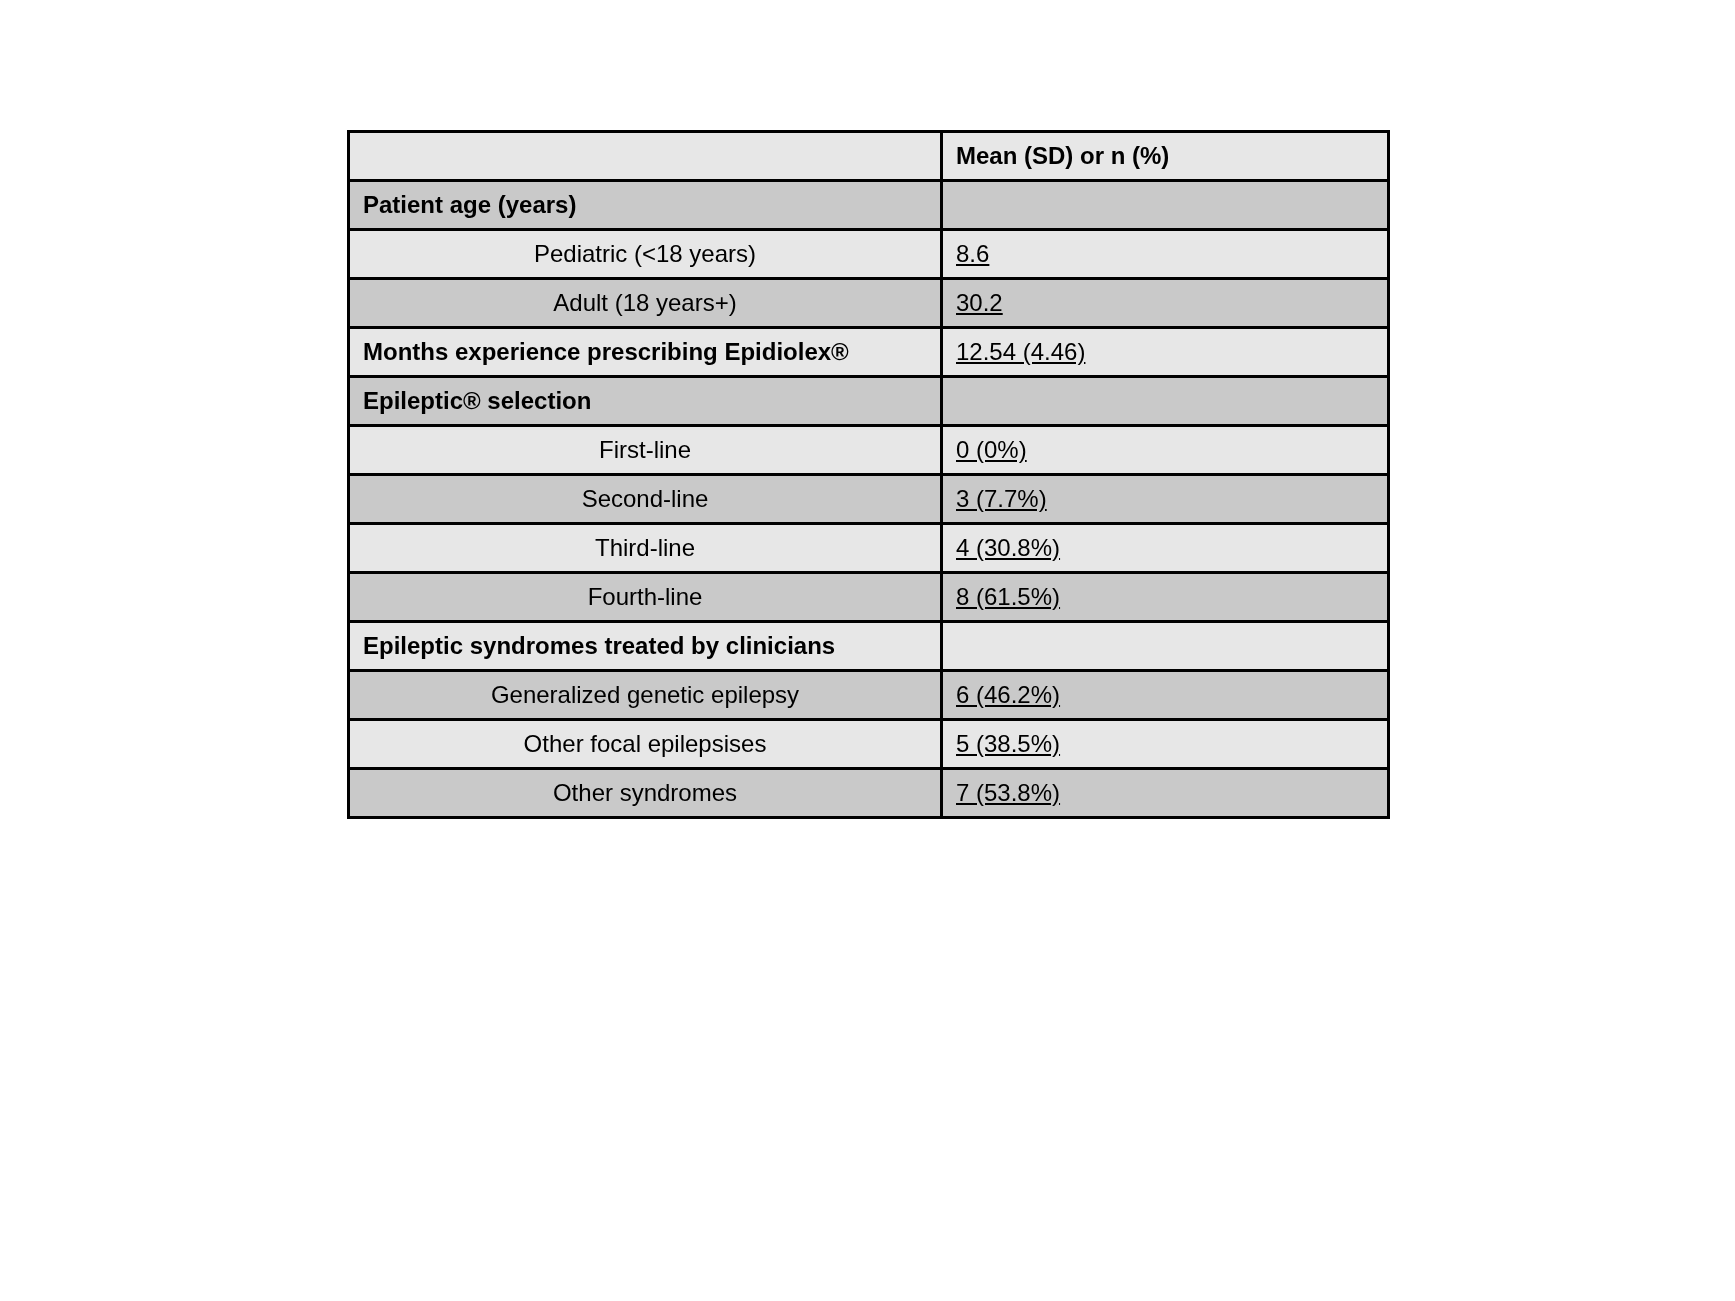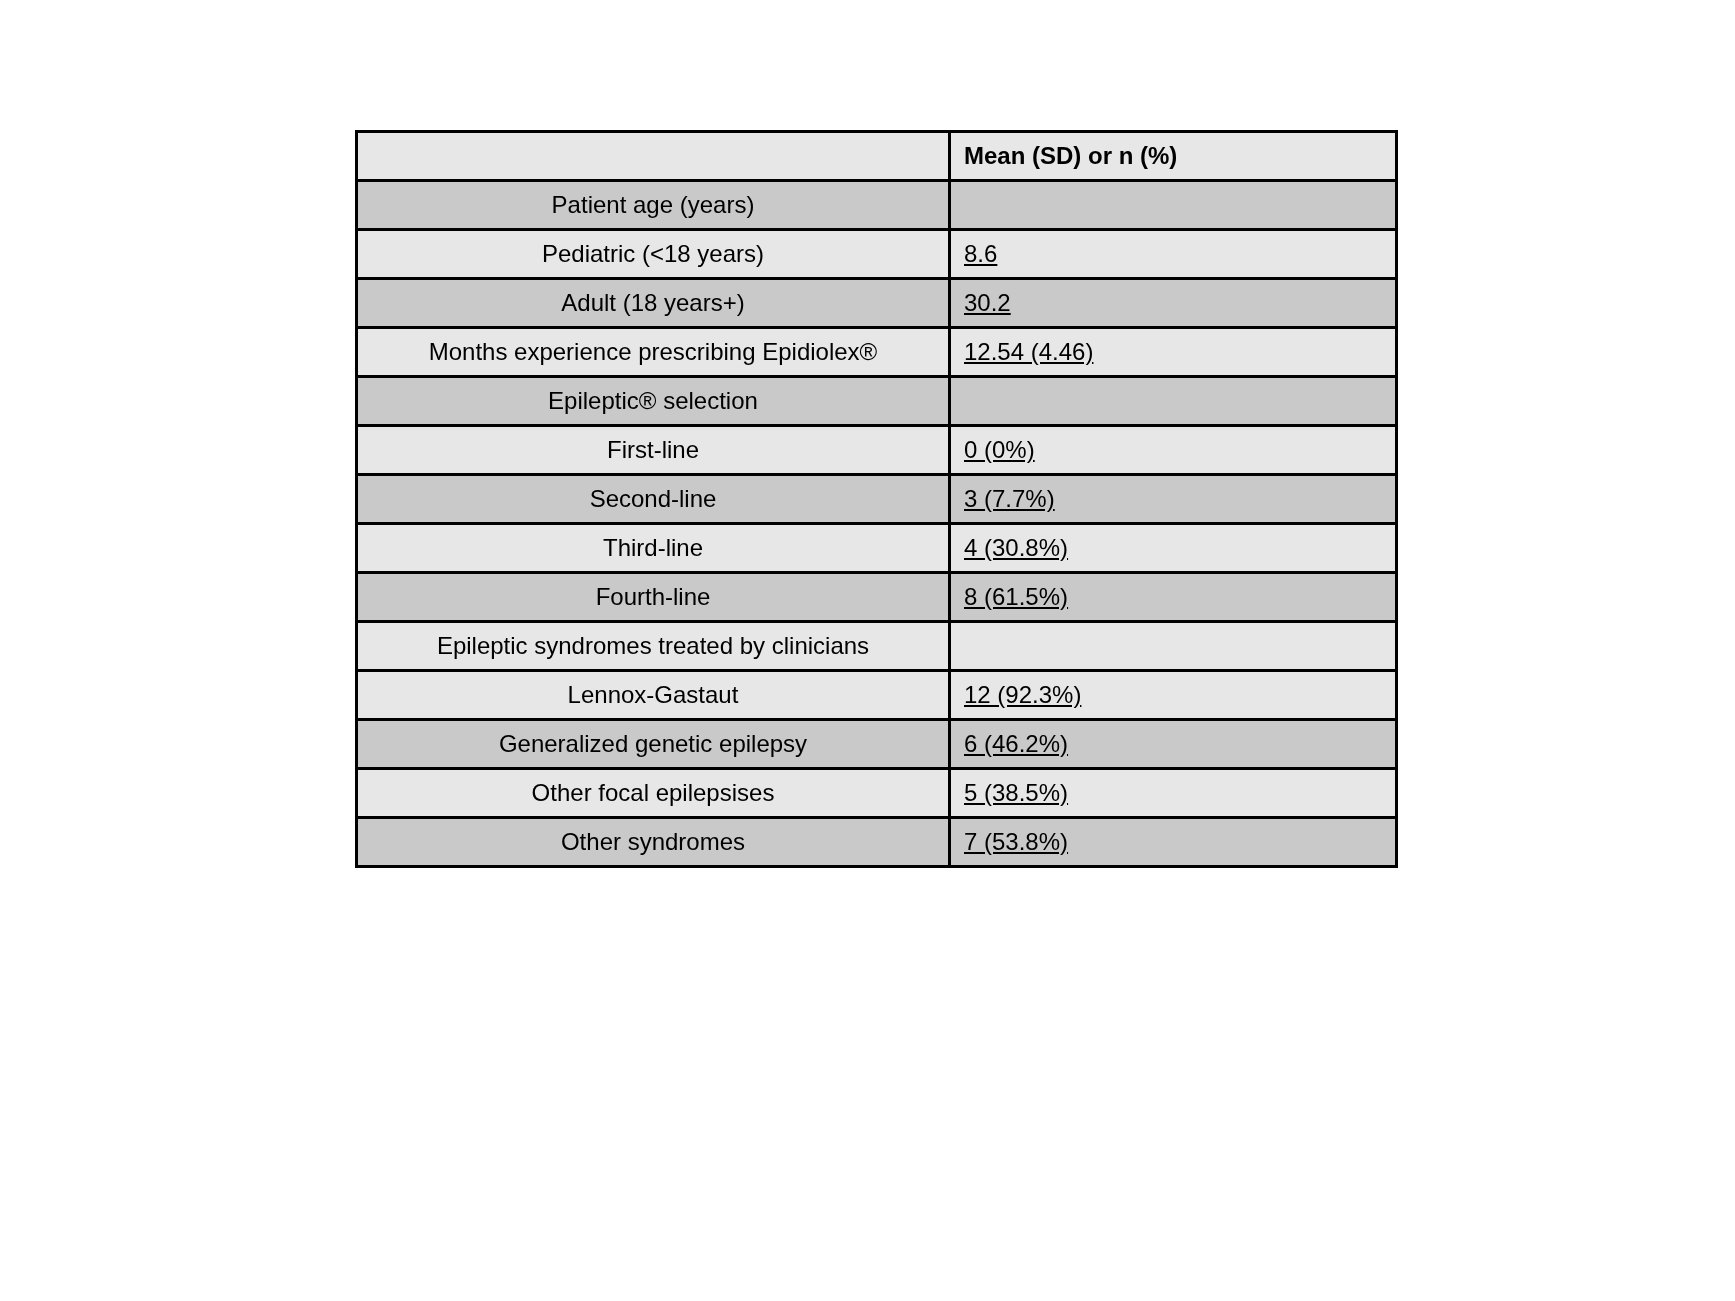--- a/index.html
+++ b/index.html
@@ -16,38 +16,37 @@
   }
   .summary-table {
     position: absolute;
     left: 347px;
     top: 130px;
     width: 1040px;
     border-collapse: collapse;
     table-layout: fixed;
     font-size: 24px;
     color: #000000;
-    margin-left: 8px;
   }
   .summary-table col.c1 { width: 593px; }
   .summary-table col.c2 { width: 447px; }
   .summary-table th,
   .summary-table td {
     border: 3px solid #000000;
     height: 46px;
     padding: 0 13px;
     vertical-align: middle;
     overflow: hidden;
     white-space: nowrap;
   }
   tr.light { background: #e7e7e7; }
   tr.dark  { background: #c9c9c9; }
   .label-section {
-    font-weight: normal;
-    text-align: center;
+    font-weight: bold;
+    text-align: left;
   }
   .label-item {
     font-weight: normal;
     text-align: center;
   }
   .value-cell {
     font-weight: normal;
     text-align: left;
     text-decoration: underline;
   }
@@ -104,24 +103,20 @@
       <td class="value-cell">4 (30.8%)</td>
     </tr>
     <tr class="dark">
       <td class="label-item">Fourth-line</td>
       <td class="value-cell">8 (61.5%)</td>
     </tr>
     <tr class="light">
       <td class="label-section">Epileptic syndromes treated by clinicians</td>
       <td class="value-cell"></td>
     </tr>
-    <tr class="light">
-      <td class="label-item">Lennox-Gastaut</td>
-      <td class="value-cell">12 (92.3%)</td>
-    </tr>
     <tr class="dark">
       <td class="label-item">Generalized genetic epilepsy</td>
       <td class="value-cell">6 (46.2%)</td>
     </tr>
     <tr class="light">
       <td class="label-item">Other focal epilepsises</td>
       <td class="value-cell">5 (38.5%)</td>
     </tr>
     <tr class="dark">
       <td class="label-item">Other syndromes</td>

